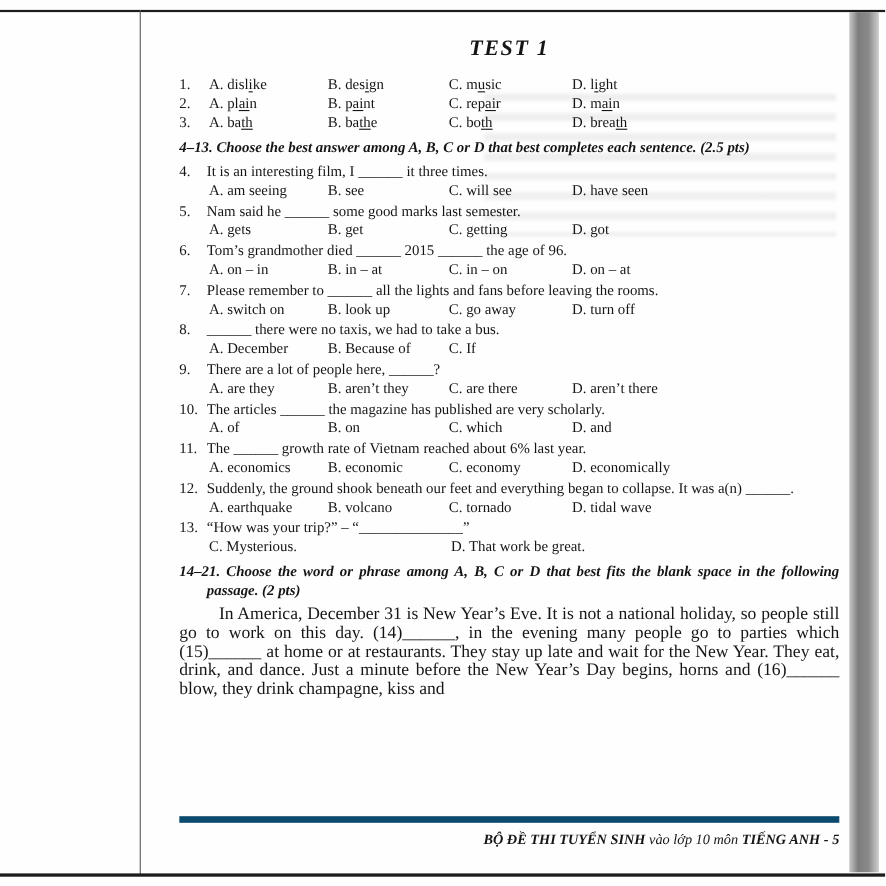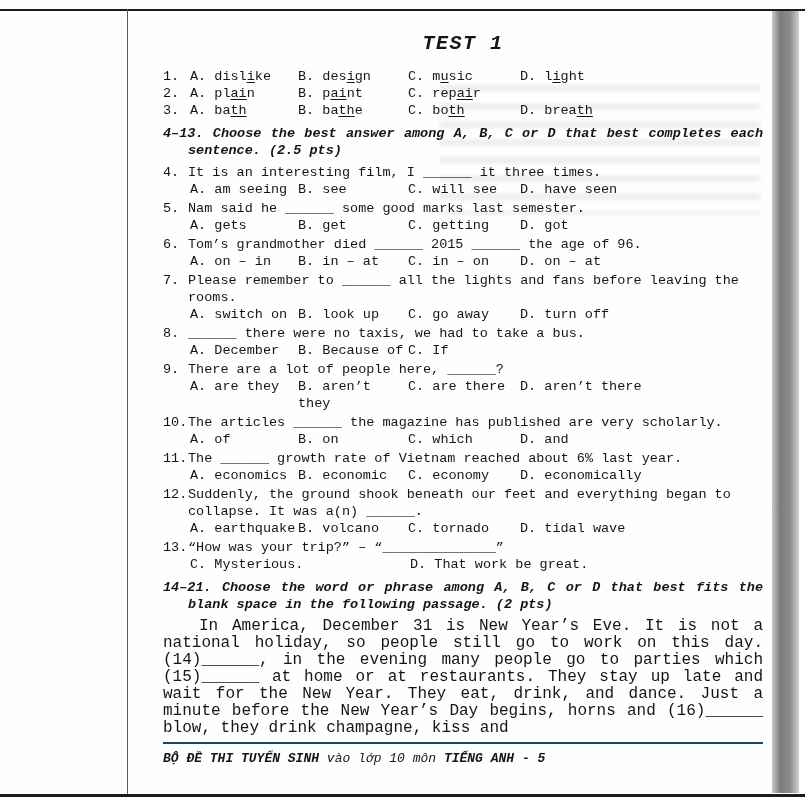--- a/index.html
+++ b/index.html
@@ -1,17 +1,17 @@
 <!DOCTYPE html>
 <html><head>
 <meta charset="utf-8">
 <style>
   html,body{margin:0;padding:0;background:#ffffff;}
   .scan{position:relative;width:805px;height:805px;background:#fefefe;overflow:hidden;
-        font-family:Liberation Mono, monospace;color:#151515;font-size:13.5px;line-height:17px;}
+        font-family:Liberation Serif, serif;color:#151515;font-size:13.5px;line-height:17px;}
   .edge-top{position:absolute;top:9px;left:0;width:805px;height:2px;background:#1c1c1c;}
   .edge-bottom{position:absolute;top:794px;left:0;width:805px;height:3px;background:#1c1c1c;}
   .edge-left{position:absolute;top:9px;left:127px;width:1px;height:786px;background:#5a5a5a;}
   .gutter{position:absolute;top:11px;left:772px;width:27px;height:782px;
           background:linear-gradient(90deg,#c9c9c9 0%,#7d7d7d 30%,#8a8a8a 65%,#cfcfcf 100%);}
   .bleed{position:absolute;left:440px;top:85px;width:320px;height:130px;
          background:repeating-linear-gradient(180deg,rgba(110,110,110,.10) 0 7px,rgba(0,0,0,0) 7px 18px);
          filter:blur(1.5px);}
   .content{position:absolute;left:163px;top:26px;width:600px;}
   .title{text-align:center;font-size:20px;line-height:24px;font-weight:700;font-style:italic;
@@ -20,22 +20,22 @@
          padding-left:25px;text-indent:-25px;margin:6px 0 5px 0;}
   .shead.first{margin-top:0;}
   .prows{margin-bottom:6px;}
   .prow{display:grid;grid-template-columns:27px 108px 110px 112px 1fr;}
   .q{margin-bottom:2px;}
   .qline{display:grid;grid-template-columns:25px 1fr;}
   .orow{display:grid;grid-template-columns:108px 110px 112px 1fr;padding-left:27px;}
   .orow2{display:grid;grid-template-columns:220px 1fr;padding-left:27px;}
   .passage{text-align:justify;text-indent:36px;font-size:16px;margin:0;}
   u{text-underline-offset:2px;}
-  .footer{position:absolute;left:163px;top:742px;width:600px;border-top:2px solid #0c4a6e;
-          padding-top:6px;font-size:13px;}
+  .footer{position:absolute;left:163px;top:742px;width:600px;border-top:6px solid #0c4a6e;
+          padding-top:6px;text-align:right;font-size:13px;}
   .f-bold{font-weight:700;font-style:italic;}
   .f-ital{font-style:italic;}
 </style>
 </head>
 <body>
 
 <div class="scan">
   <div class="edge-top"></div>
   <div class="edge-left"></div>
   <div class="gutter"></div>
@@ -53,20 +53,21 @@
         <span><span>A.</span> <span><span>disl</span><u>i</u><span>ke</span></span></span>
         <span><span>B.</span> <span><span>des</span><u>i</u><span>gn</span></span></span>
         <span><span>C.</span> <span><span>m</span><u>u</u><span>sic</span></span></span>
         <span><span>D.</span> <span><span>l</span><u>i</u><span>ght</span></span></span>
       </div>
       <div class="prow">
         <span>2.</span>
         <span><span>A.</span> <span><span>pl</span><u>ai</u><span>n</span></span></span>
         <span><span>B.</span> <span><span>p</span><u>ai</u><span>nt</span></span></span>
         <span><span>C.</span> <span><span>rep</span><u>ai</u><span>r</span></span></span>
+        <span><span>D.</span> <span><span>m</span><u>ai</u><span>n</span></span></span>
       </div>
       <div class="prow">
         <span>3.</span>
         <span><span>A.</span> <span><span>ba</span><u>th</u><span></span></span></span>
         <span><span>B.</span> <span><span>ba</span><u>th</u><span>e</span></span></span>
         <span><span>C.</span> <span><span>bo</span><u>th</u><span></span></span></span>
         <span><span>D.</span> <span><span>brea</span><u>th</u><span></span></span></span>
       </div>
     </div>
 

